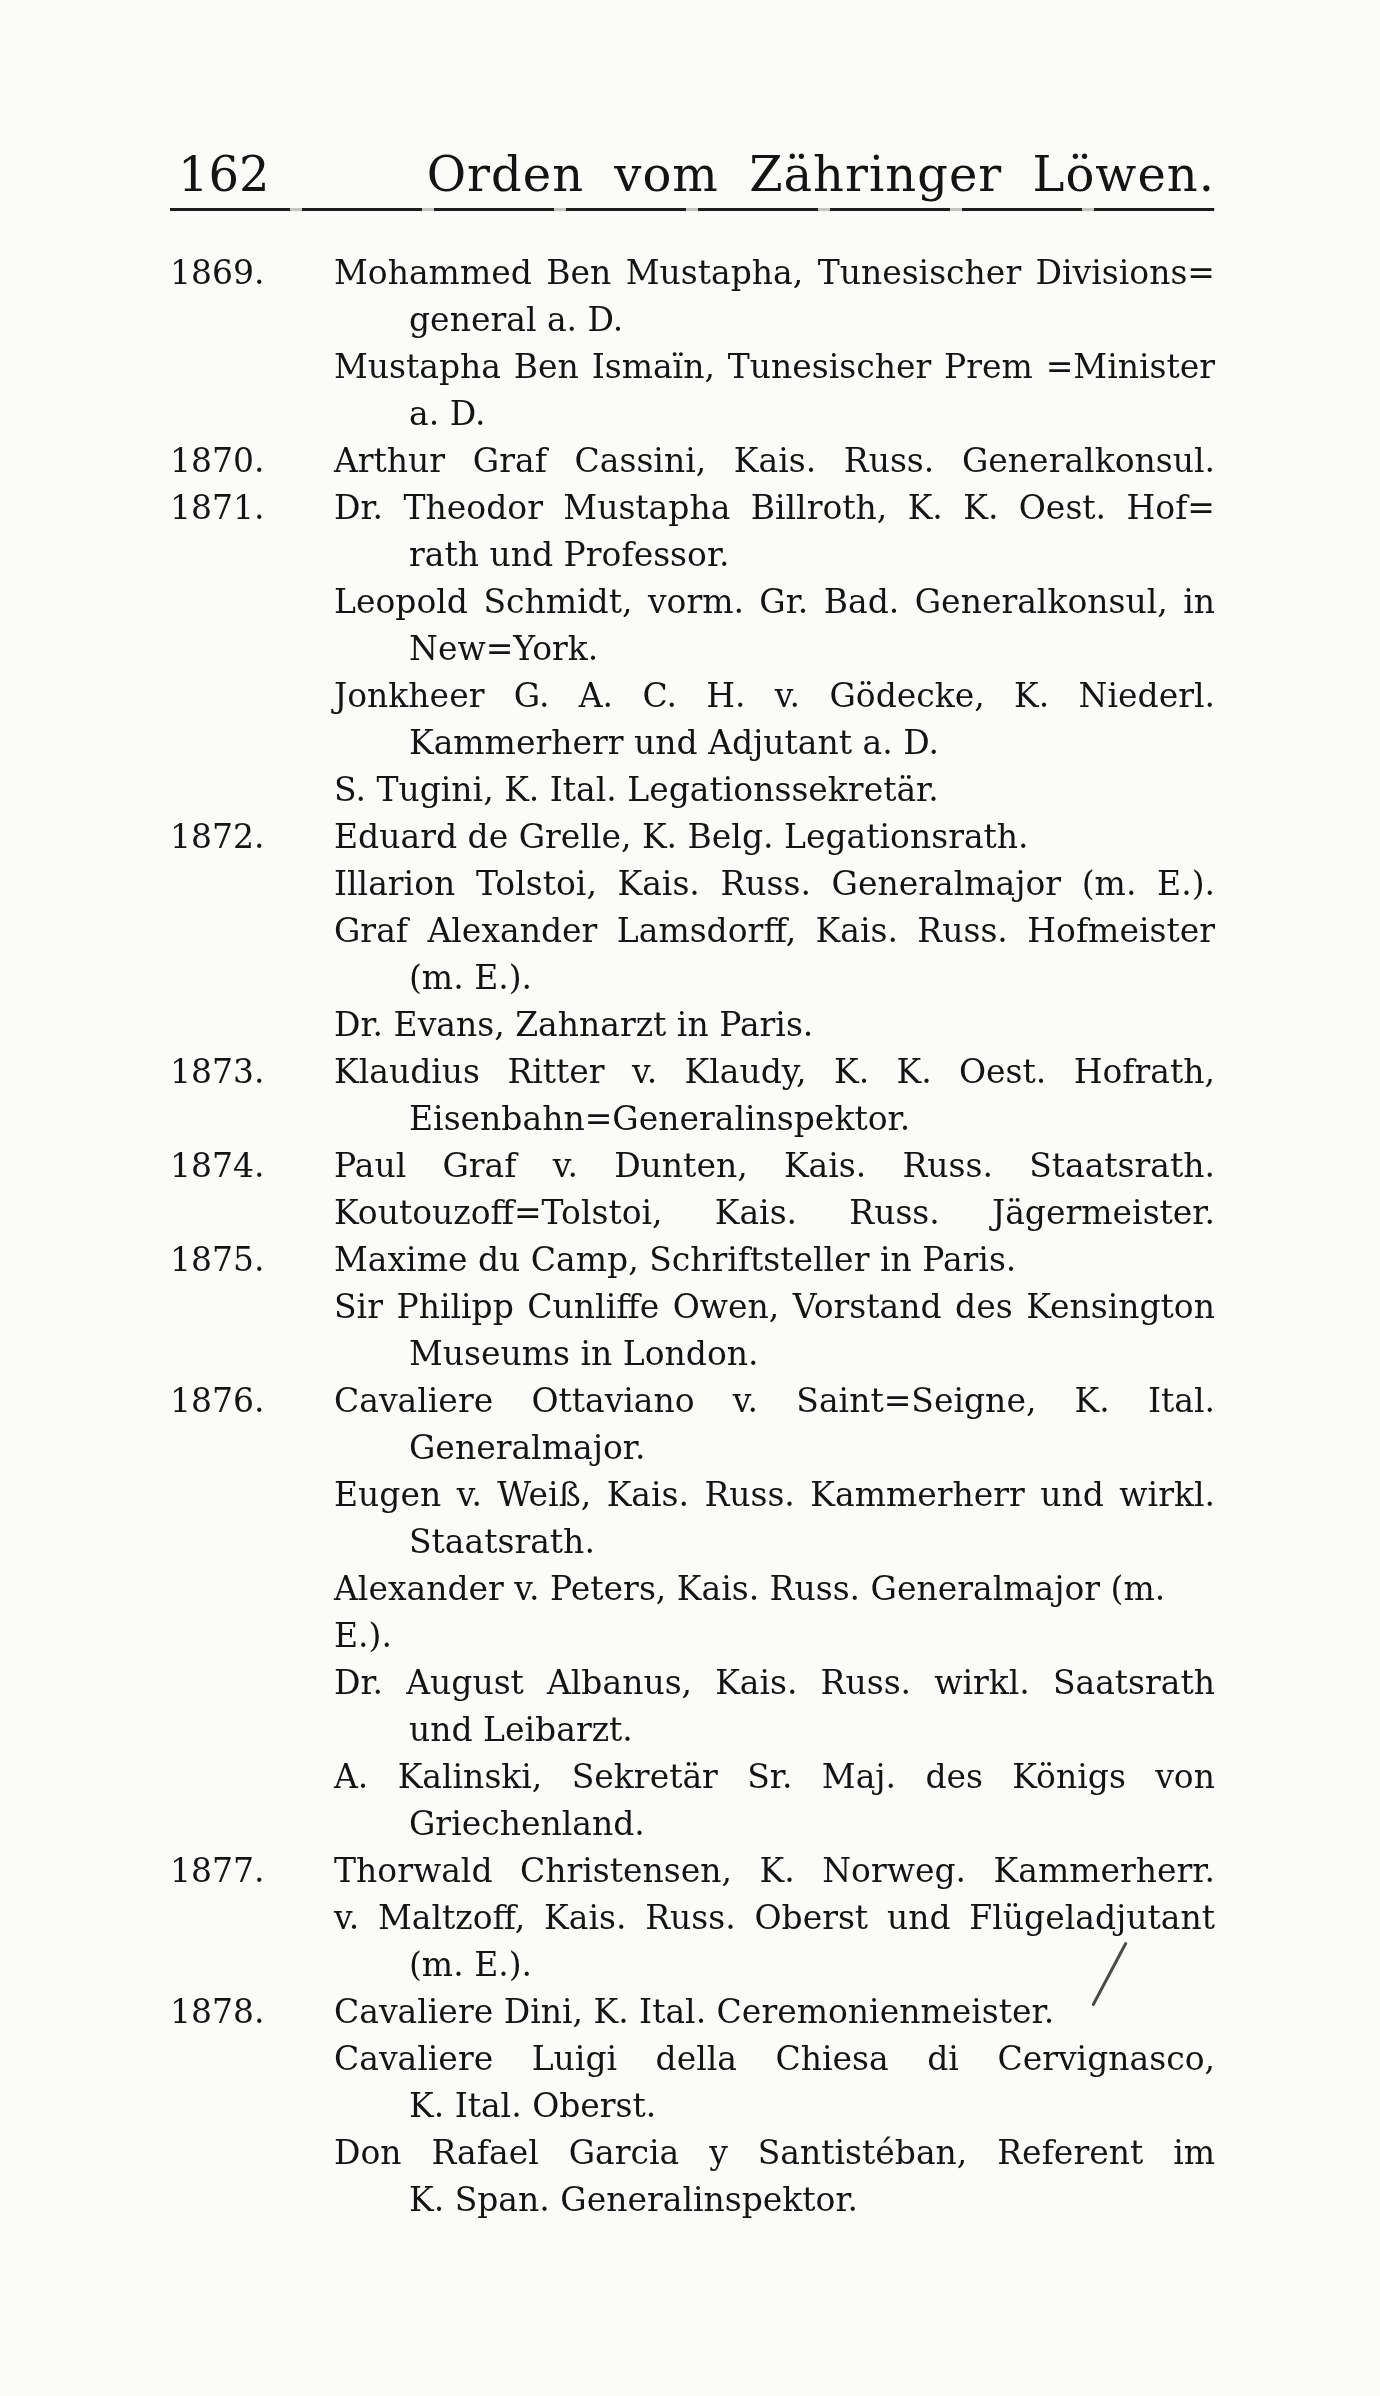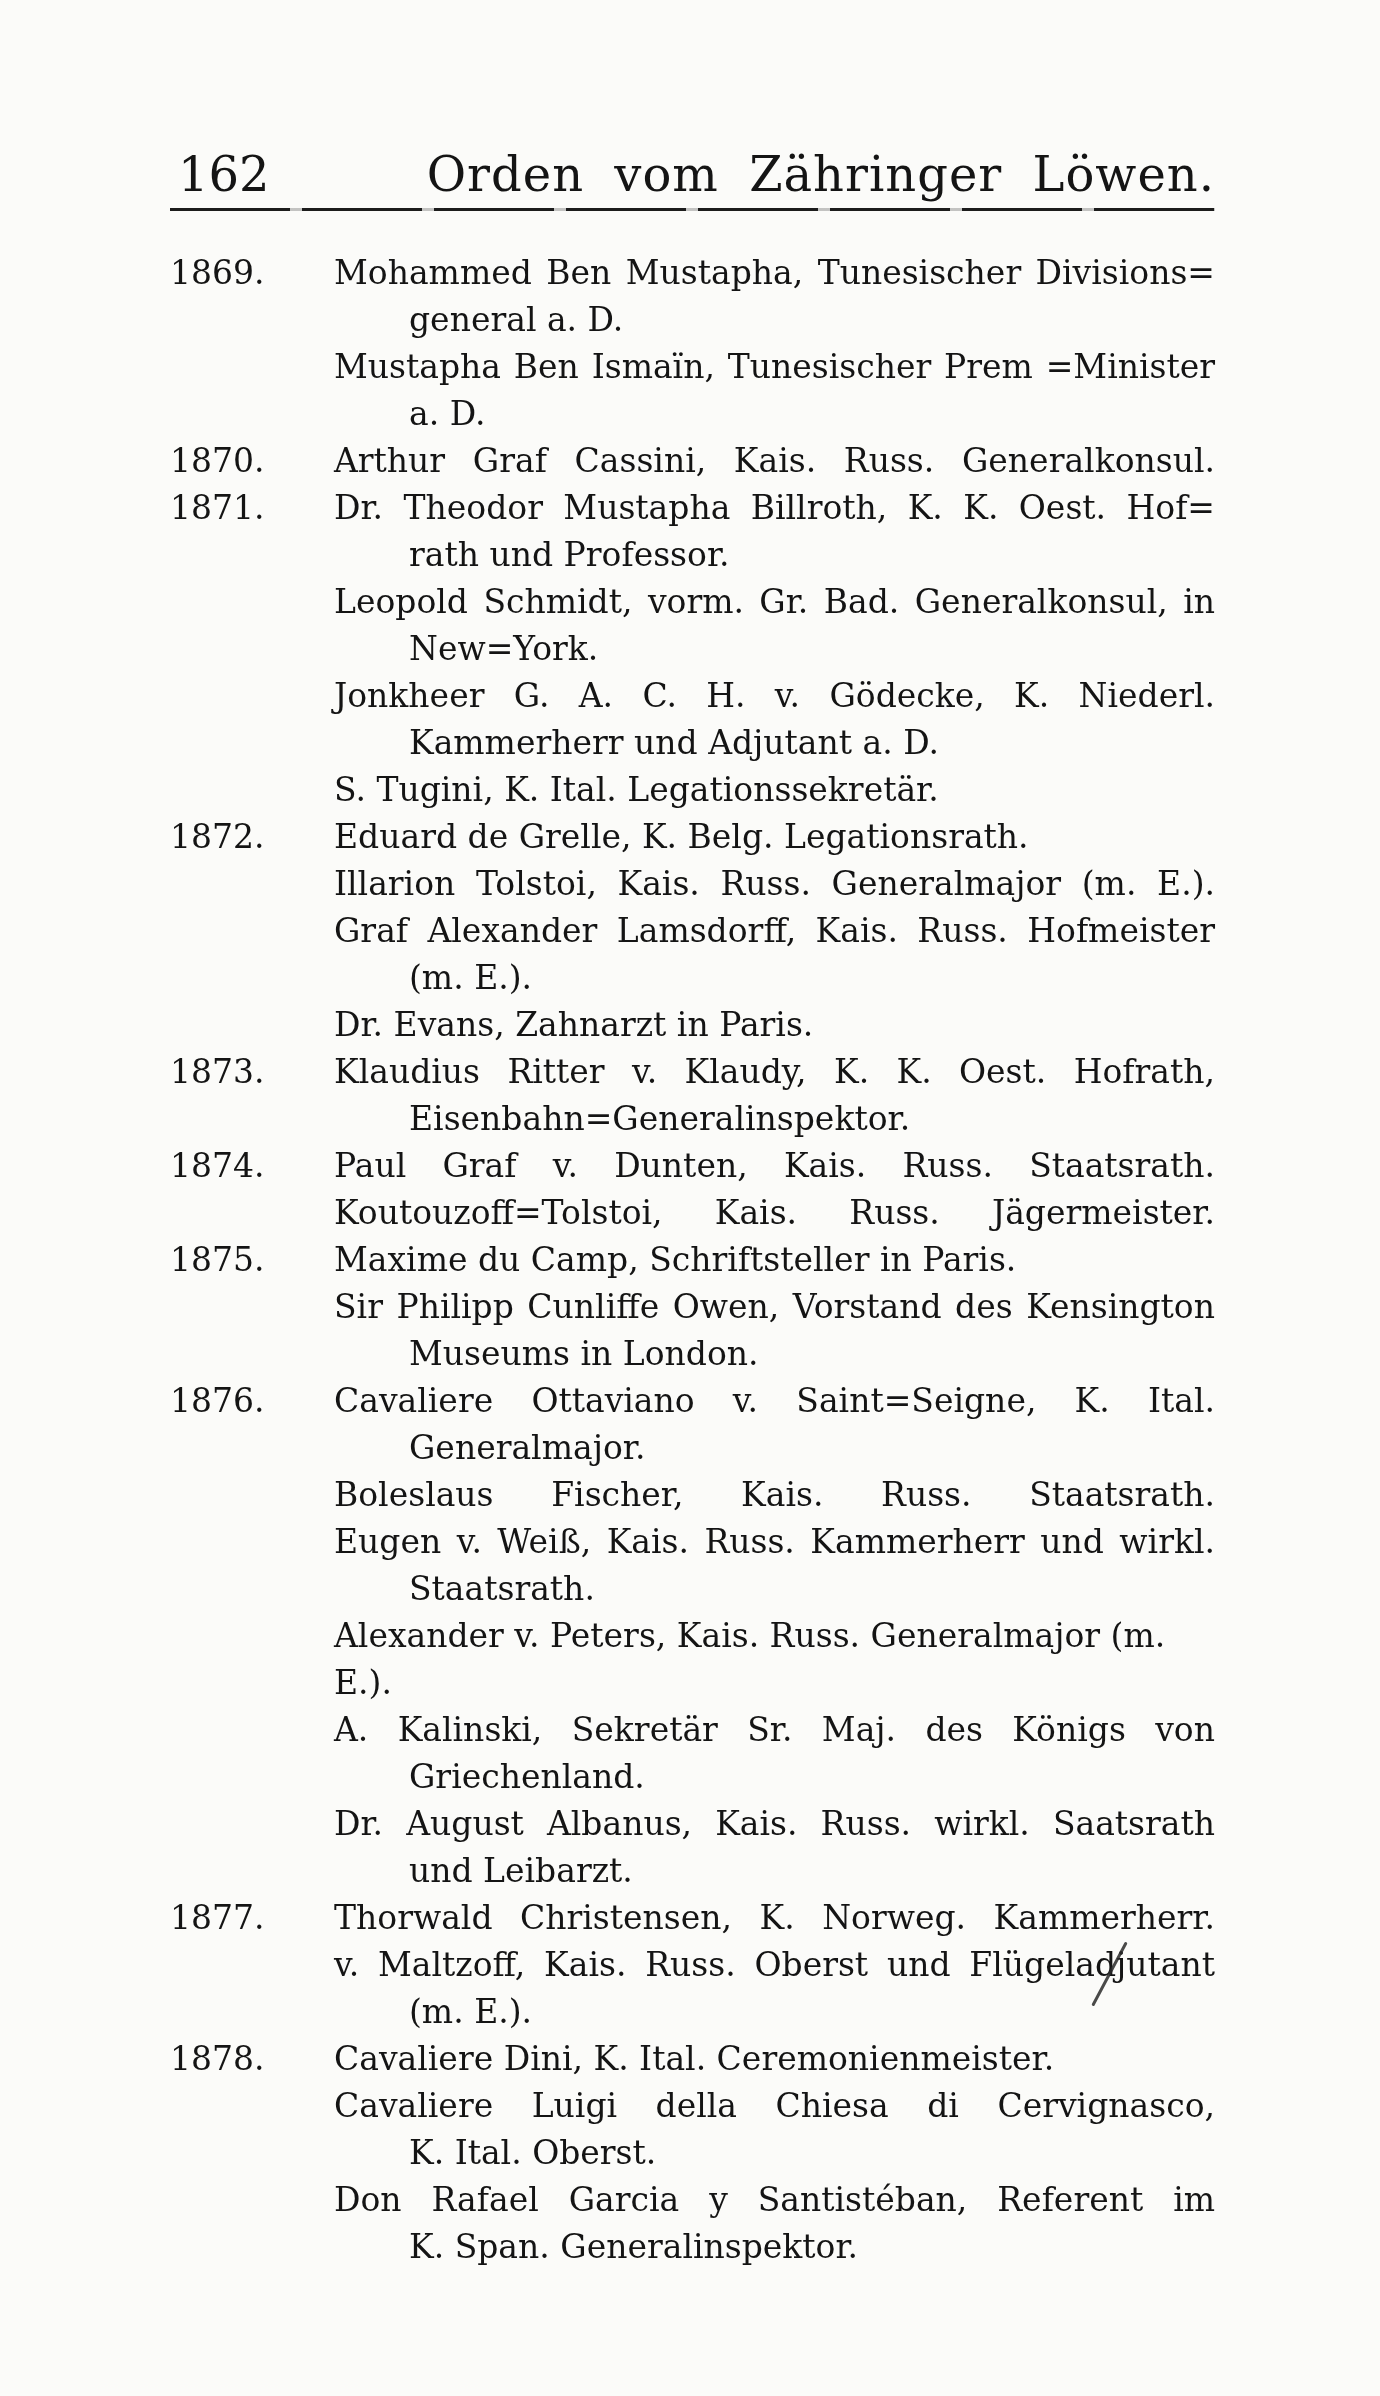--- a/index.html
+++ b/index.html
@@ -196,48 +196,42 @@
       <div class="entry">
         <div class="year">1876.</div>
         <div class="entry-body">
           <div class="line indent-0 just">Cavaliere Ottaviano v. Saint=Seigne, K. Ital.</div>
           <div class="line indent-1">Generalmajor.</div>
         </div>
       </div>
       <div class="entry">
         <div class="year"></div>
         <div class="entry-body">
-          <div class="line indent-0 just">Boleslaus Fischer, Kais. Russ. Staatsrath.</div>
-        </div>
-      </div>
-      <div class="entry">
-        <div class="year"></div>
-        <div class="entry-body">
           <div class="line indent-0 just">Eugen v. Weiß, Kais. Russ. Kammerherr und wirkl.</div>
           <div class="line indent-1">Staatsrath.</div>
         </div>
       </div>
       <div class="entry">
         <div class="year"></div>
         <div class="entry-body">
           <div class="line indent-0">Alexander v. Peters, Kais. Russ. Generalmajor (m. E.).</div>
         </div>
       </div>
       <div class="entry">
         <div class="year"></div>
         <div class="entry-body">
+          <div class="line indent-0 just">Dr. August Albanus, Kais. Russ. wirkl. Saatsrath</div>
+          <div class="line indent-1">und Leibarzt.</div>
+        </div>
+      </div>
+      <div class="entry">
+        <div class="year"></div>
+        <div class="entry-body">
           <div class="line indent-0 just">A. Kalinski, Sekretär Sr. Maj. des Königs von</div>
           <div class="line indent-1">Griechenland.</div>
-        </div>
-      </div>
-      <div class="entry">
-        <div class="year"></div>
-        <div class="entry-body">
-          <div class="line indent-0 just">Dr. August Albanus, Kais. Russ. wirkl. Saatsrath</div>
-          <div class="line indent-1">und Leibarzt.</div>
         </div>
       </div>
       <div class="entry">
         <div class="year">1877.</div>
         <div class="entry-body">
           <div class="line indent-0 just">Thorwald Christensen, K. Norweg. Kammerherr.</div>
         </div>
       </div>
       <div class="entry">
         <div class="year"></div>

